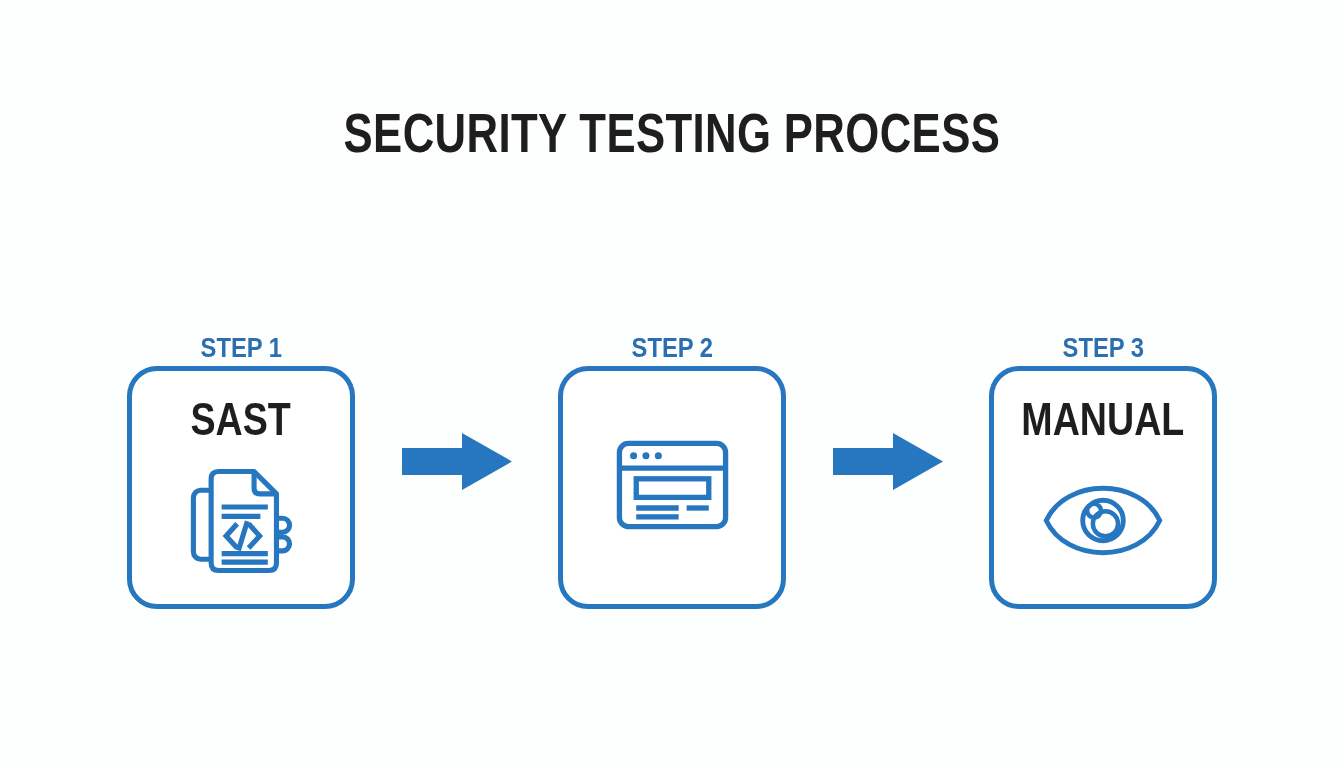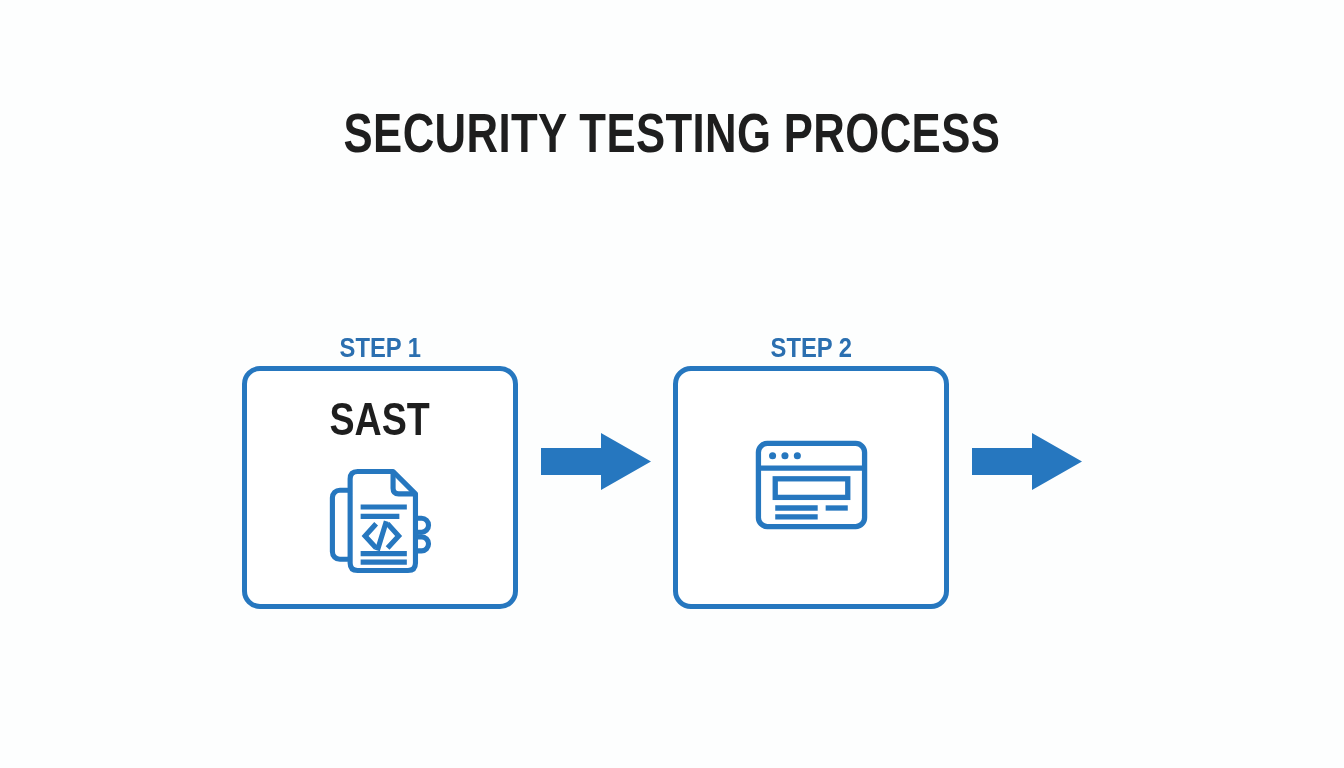--- a/index.html
+++ b/index.html
@@ -58,25 +58,25 @@
   .step-label span {
     display: inline-block;
     font-size: 27px;
     font-weight: 700;
     line-height: 1;
     transform: scaleX(0.88);
     transform-origin: center bottom;
     white-space: nowrap;
   }
   .card {
-    width: 276px;
+    width: 228px;
     height: 243px;
     background: var(--card-background, #FFFFFF);
     border: 5px solid var(--accent-blue, #2677BF);
-    border-radius: 18px;
+    border-radius: 30px;
     display: flex;
     flex-direction: column;
     align-items: center;
   }
   .card-title {
     margin-top: 22px;
     height: 50px;
     display: flex;
     align-items: center;
     color: var(--heading-ink, #1E1E1E);
@@ -182,15 +182,35 @@
         </div>
       </div>
     </div>
 
     <div class="connector">
       <svg width="110" height="57" viewBox="0 0 110 57" aria-hidden="true">
         <polygon points="0,15 60,15 60,0 110,28.5 60,57 60,42 0,42" fill="currentColor"></polygon>
       </svg>
     </div>
 
+    <div class="step">
+      <div class="step-label">
+        <span>STEP 3</span>
+      </div>
+      <div class="card">
+        <div class="card-title">
+          <span>MANUAL</span>
+        </div>
+        <div class="card-icon">
+          <svg width="122" height="73" viewBox="0 0 150 90" aria-hidden="true">
+            <g fill="none" stroke="currentColor" stroke-width="6">
+              <path d="M5,45 C30,-8 120,-8 145,45 C120,98 30,98 5,45 Z"></path>
+              <circle cx="75" cy="45" r="25"></circle>
+              <circle cx="78" cy="49" r="15.5" stroke-width="5.5"></circle>
+              <circle cx="64" cy="33" r="8.5" stroke-width="5.5"></circle>
+            </g>
+          </svg>
+        </div>
+      </div>
+    </div>
 
   </div>
 </div>
 
 </body></html>

